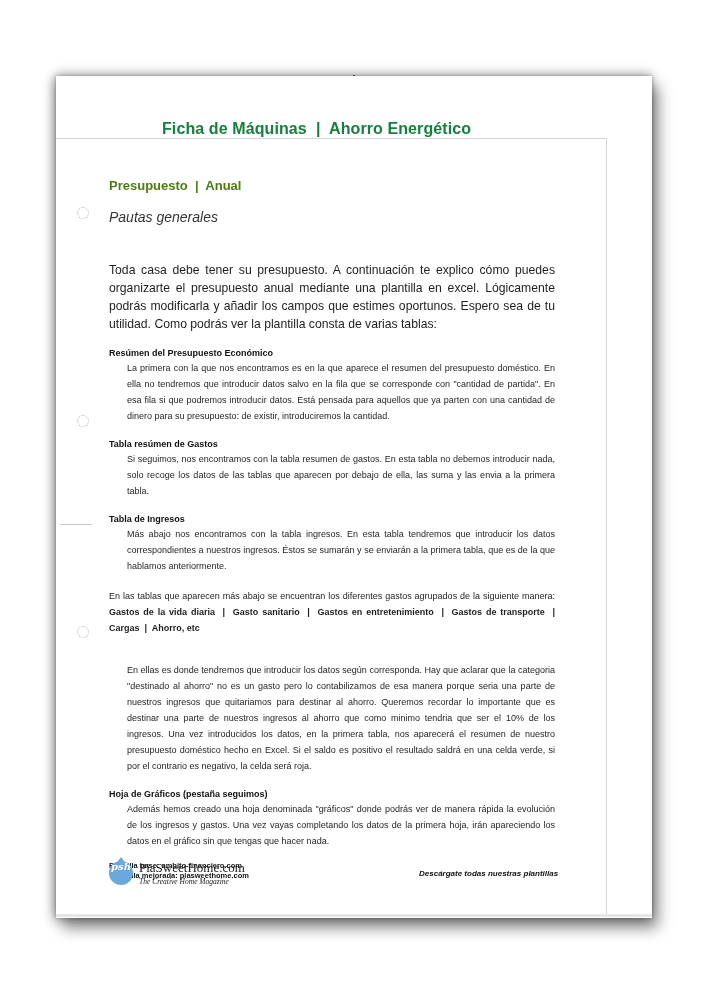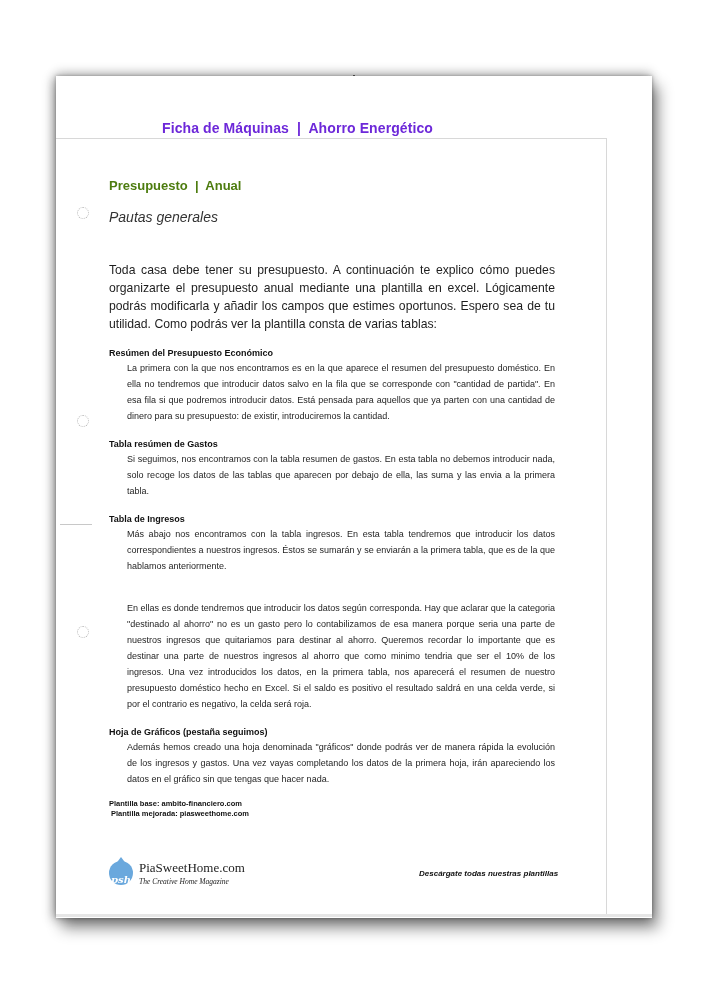--- a/index.html
+++ b/index.html
@@ -11,39 +11,39 @@
     position: absolute; left: 56px; top: 76px; width: 596px; height: 842px;
     background: #ffffff;
     box-shadow: 0 0 3px rgba(0,0,0,0.25), 6px 10px 14px rgba(0,0,0,0.45), -4px 2px 10px rgba(0,0,0,0.25), 0 -4px 10px rgba(0,0,0,0.2);
   }
   .frame-top { position: absolute; left: 0; top: 62px; width: 550px; height: 1px; background: #d8d8d8; }
   .frame-right { position: absolute; left: 550px; top: 62px; width: 1px; height: 776px; background: #d8d8d8; }
   .frame-bottom { position: absolute; left: 0; top: 838px; width: 596px; height: 3px; background: #e6e6e6; }
   .left-tick { position: absolute; left: 4px; top: 448px; width: 32px; height: 1px; background: #c8c8c8; }
   .punch { position: absolute; left: 21px; width: 10px; height: 10px; border: 1px dotted #b8b8b8; border-radius: 50%; }
   .header-title {
-    position: absolute; left: 58px; top: 44px; font-size: 14px; font-weight: bold; color: #6d28d9; letter-spacing: 0.1px; padding-left: 48px;
+    position: absolute; left: 58px; top: 44px; font-size: 16px; font-weight: bold; color: #15803d; letter-spacing: 0.1px; padding-left: 48px;
   }
   .content { position: absolute; left: 53px; top: 102px; width: 446px; }
   .doc-title { font-size: 13px; font-weight: bold; color: #4d7c0f; }
   .doc-subtitle { font-size: 14px; font-style: italic; color: #333; margin-top: 16px; }
   .intro { margin-top: 36px; font-size: 12.2px; line-height: 18px; text-align: justify; color: #1e1e1e; }
   .section { margin-top: 14px; }
   .section-title { font-size: 9px; font-weight: bold; color: #111; line-height: 13px; }
   .section-body { font-size: 9px; line-height: 16px; text-align: justify; padding-left: 18px; color: #1e1e1e; }
   .section-body.flush { padding-left: 0; }
   .section-body.gap { margin-top: 26px; }
   .section-body b { font-weight: bold; }
   .credits { margin-top: 12px; font-size: 7.5px; font-weight: bold; line-height: 10px; color: #111; }
   .credits .l2 { padding-left: 2px; }
   .logo { position: absolute; left: 53px; top: 784px; display: flex; align-items: center; }
   .logo-badge {
     width: 24px; height: 24px; border-radius: 50% 50% 50% 50%; background: #6aa8dd; color: #fff;
     font-family: "DejaVu Serif", serif; font-weight: bold; font-style: italic; font-size: 10px;
-    display: flex; align-items: flex-end; justify-content: center; position: relative;
+    display: flex; align-items: flex-start; justify-content: center; position: relative;
   }
   .logo-badge::before {
     content: ""; position: absolute; top: -4px; left: 6px; width: 12px; height: 8px; background: #6aa8dd;
     clip-path: polygon(50% 0, 100% 100%, 0 100%);
   }
   .logo-badge span { position: relative; }
   .logo-text { margin-left: 6px; }
   .logo-name { font-family: "Liberation Serif", serif; font-size: 13px; color: #222; line-height: 15px; }
   .logo-tag { font-family: "Liberation Serif", serif; font-size: 7.5px; font-style: italic; color: #222; margin-top: 2px; }
   .download {
@@ -83,20 +83,21 @@
       <div class="section-title">Tabla resúmen de Gastos</div>
       <div class="section-body">Si seguimos, nos encontramos con la tabla resumen de gastos. En esta tabla no debemos introducir nada, solo recoge los datos de las tablas que aparecen por debajo de ella, las suma y las envia a la primera tabla.</div>
     </div>
 
     <div class="section">
       <div class="section-title">Tabla de Ingresos</div>
       <div class="section-body">Más abajo nos encontramos con la tabla ingresos. En esta tabla tendremos que introducir los datos correspondientes a nuestros ingresos. Éstos se sumarán y se enviarán a la primera tabla, que es de la que hablamos anteriormente.</div>
     </div>
 
     <div class="section">
+      <div class="section-body flush"><span>En las tablas que aparecen más abajo se encuentran los diferentes gastos agrupados de la siguiente manera: </span><b style="white-space:pre-wrap;">Gastos de la vida diaria  |  Gasto sanitario  |  Gastos en entretenimiento  |  Gastos de transporte  |  Cargas  |  Ahorro, etc</b></div>
       <div class="section-body gap">En ellas es donde tendremos que introducir los datos según corresponda. Hay que aclarar que la categoria "destinado al ahorro" no es un gasto pero lo contabilizamos de esa manera porque seria una parte de nuestros ingresos que quitariamos para destinar al ahorro. Queremos recordar lo importante que es destinar una parte de nuestros ingresos al ahorro que como minimo tendria que ser el 10% de los ingresos. Una vez introducidos los datos, en la primera tabla, nos aparecerá el resumen de nuestro presupuesto doméstico hecho en Excel. Si el saldo es positivo el resultado saldrá en una celda verde, si por el contrario es negativo, la celda será roja.</div>
     </div>
 
     <div class="section">
       <div class="section-title">Hoja de Gráficos (pestaña seguimos)</div>
       <div class="section-body">Además hemos creado una hoja denominada "gráficos" donde podrás ver de manera rápida la evolución de los ingresos y gastos. Una vez vayas completando los datos de la primera hoja, irán apareciendo los datos en el gráfico sin que tengas que hacer nada.</div>
     </div>
 
     <div class="credits">
       <div>Plantilla base: ambito-financiero.com</div>

